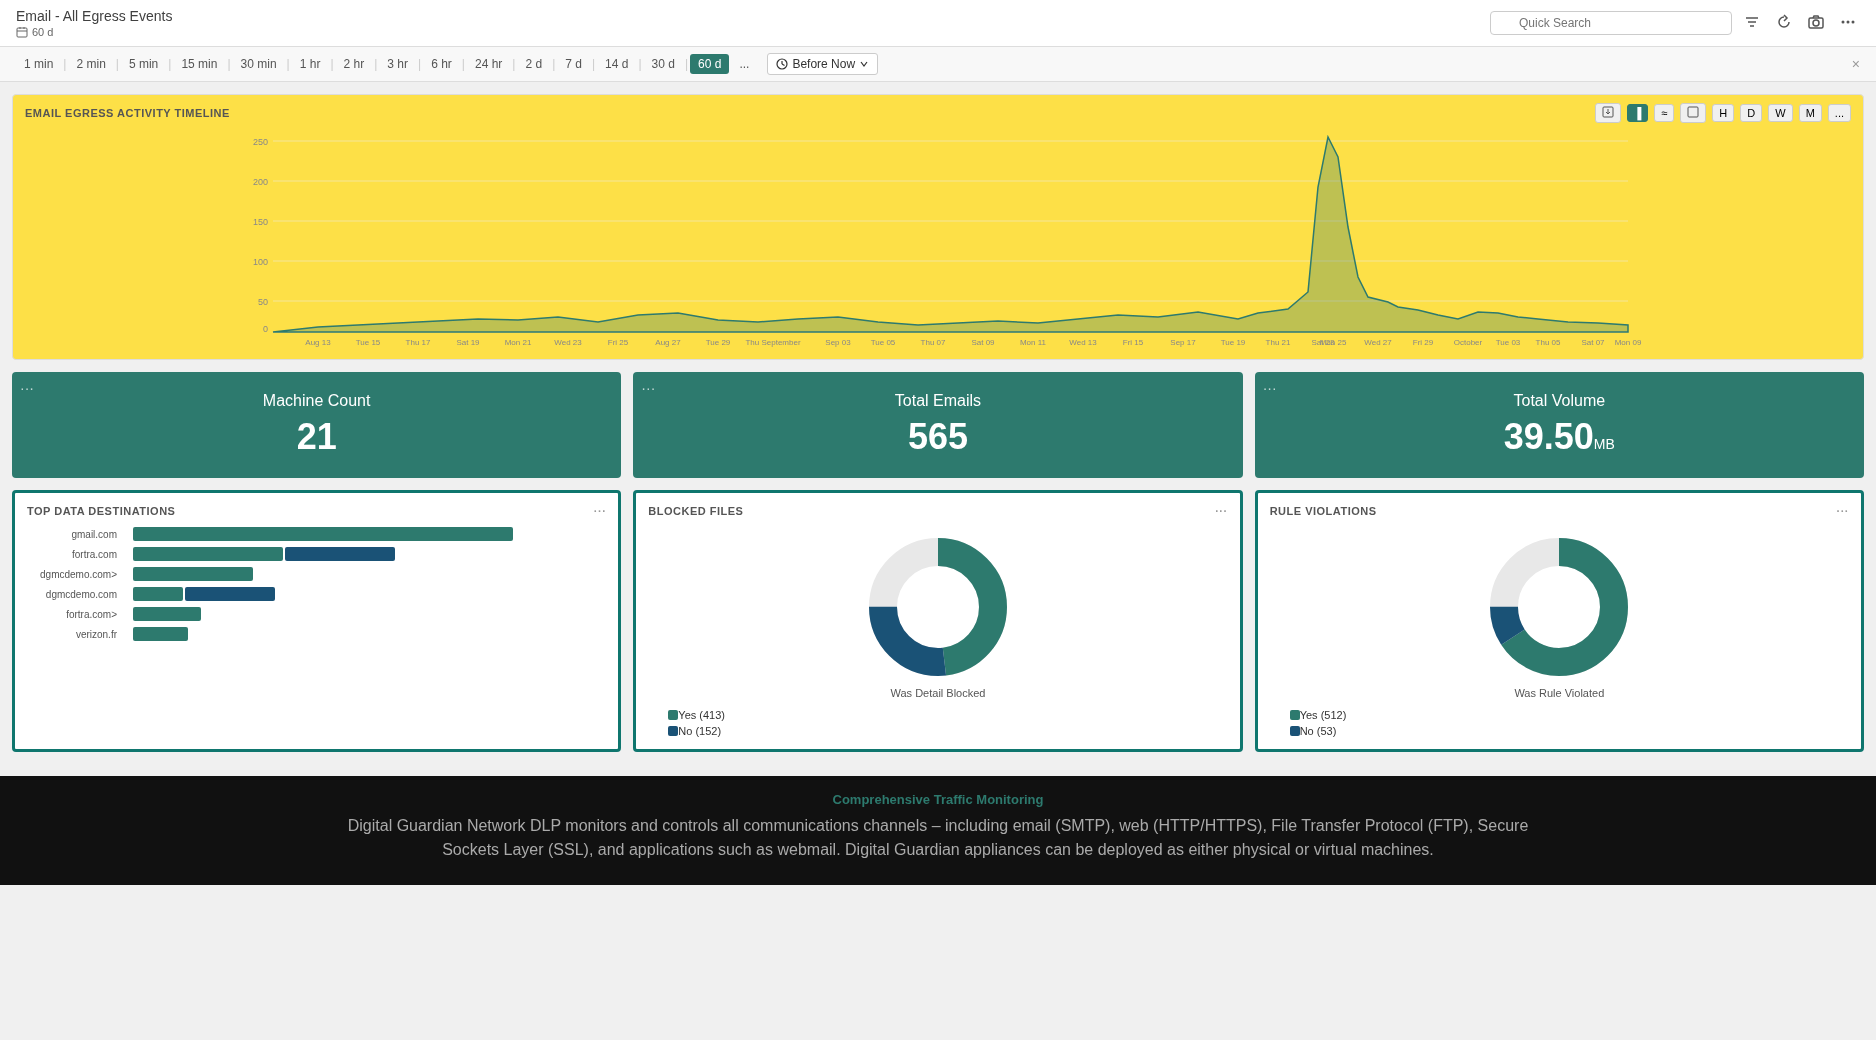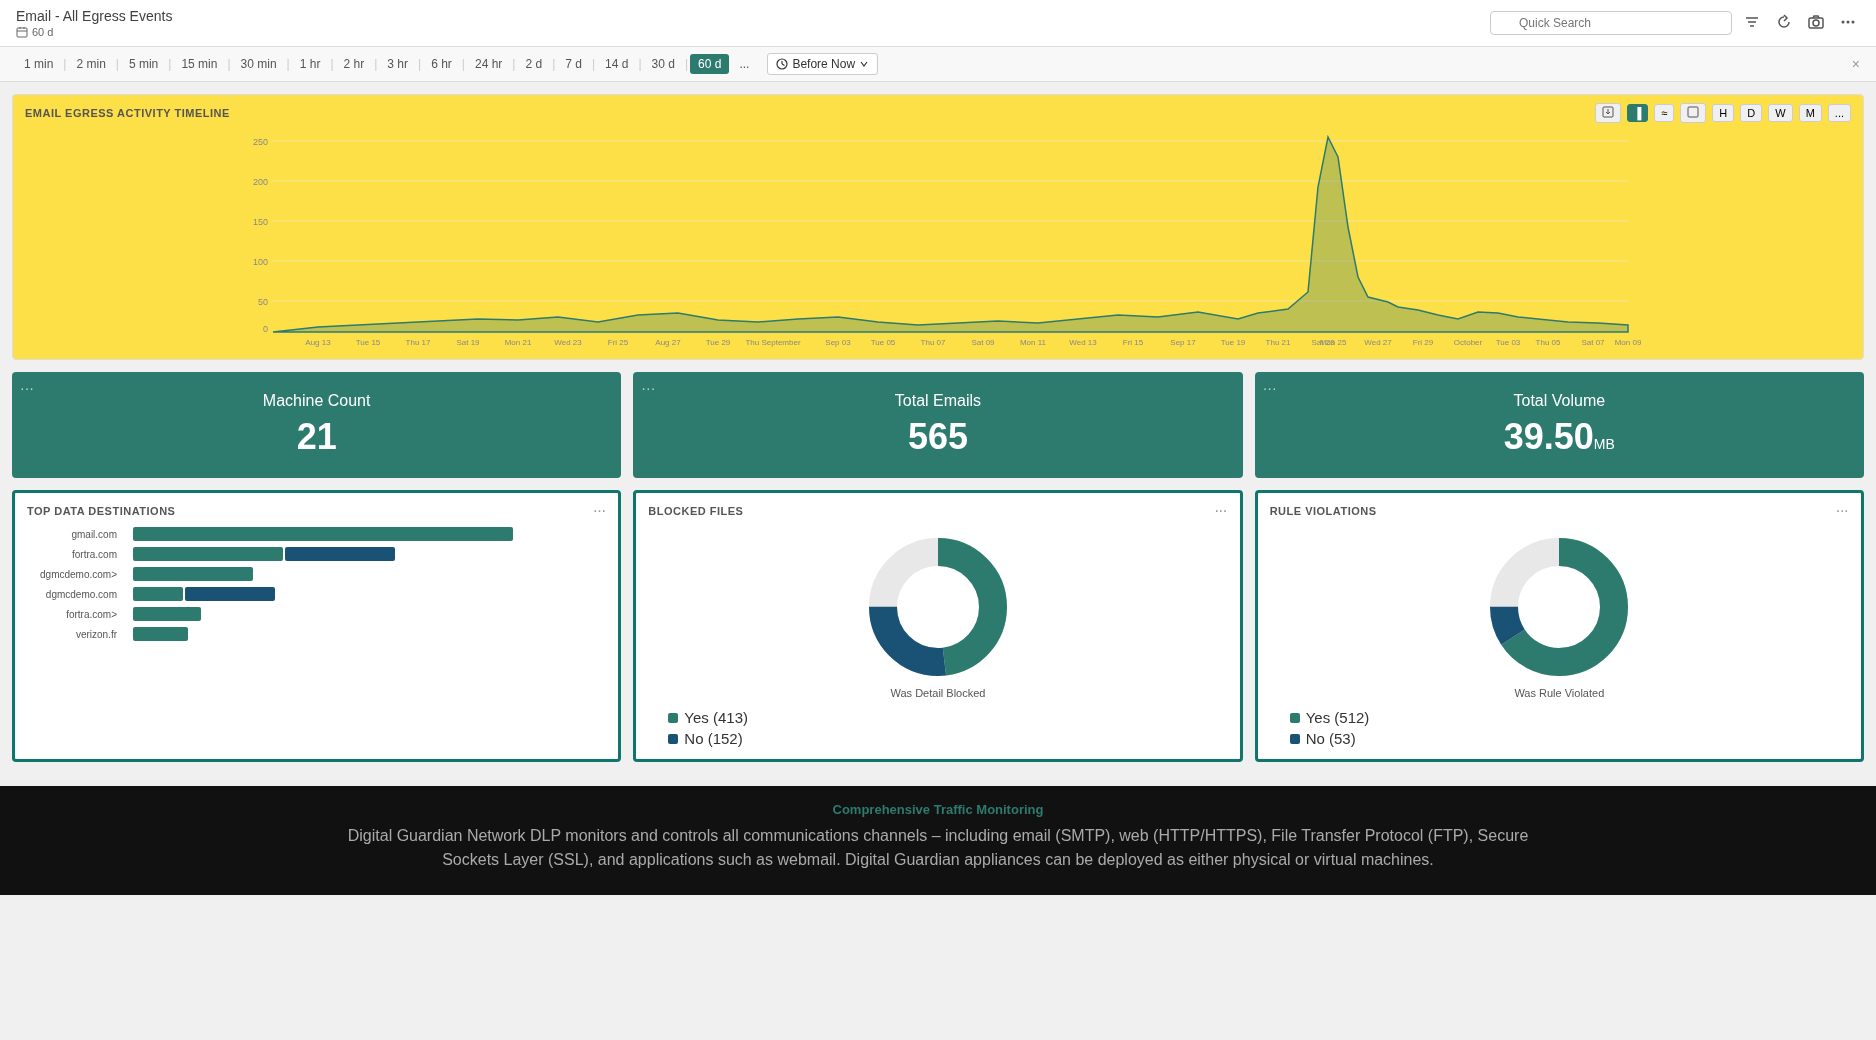--- a/index.html
+++ b/index.html
@@ -54,21 +54,21 @@
     .bar-label { width: 90px; text-align: right; font-size: 10px; color: #555; overflow: hidden; text-overflow: ellipsis; white-space: nowrap; }
     .bar-container { flex: 1; display: flex; gap: 2px; }
     .bar-segment { height: 14px; border-radius: 2px; }
     .bar-teal { background: #2d7a6e; }
     .bar-blue { background: #1a5276; }
 
     
     .donut-area { display: flex; flex-direction: column; align-items: center; }
     .donut-label { font-size: 11px; color: #555; margin-top: 0; margin-bottom: 10px; }
     .legend-items { display: flex; flex-direction: column; gap: 4px; align-self: flex-start; margin-left: 20px; }
-    .legend-item { display: flex; align-items: center; gap: 6px; font-size: 15px; color: #333; }
+    .legend-item { display: flex; align-items: center; font-size: 11px; color: #333; }
     .legend-dot { width: 10px; height: 10px; border-radius: 2px; }
     .legend-dot-teal { background: #2d7a6e; }
     .legend-dot-blue { background: #1a5276; }
 
     
     .footer { background: #111; color: #aaa; text-align: center; padding: 16px; }
     .footer-title { color: #2d7a6e; font-weight: bold; font-size: 13px; margin-bottom: 6px; }
     .footer-text { font-size: 16px; line-height: 1.5; max-width: 1200px; margin: 7px auto; }
   </style>
 </head>

